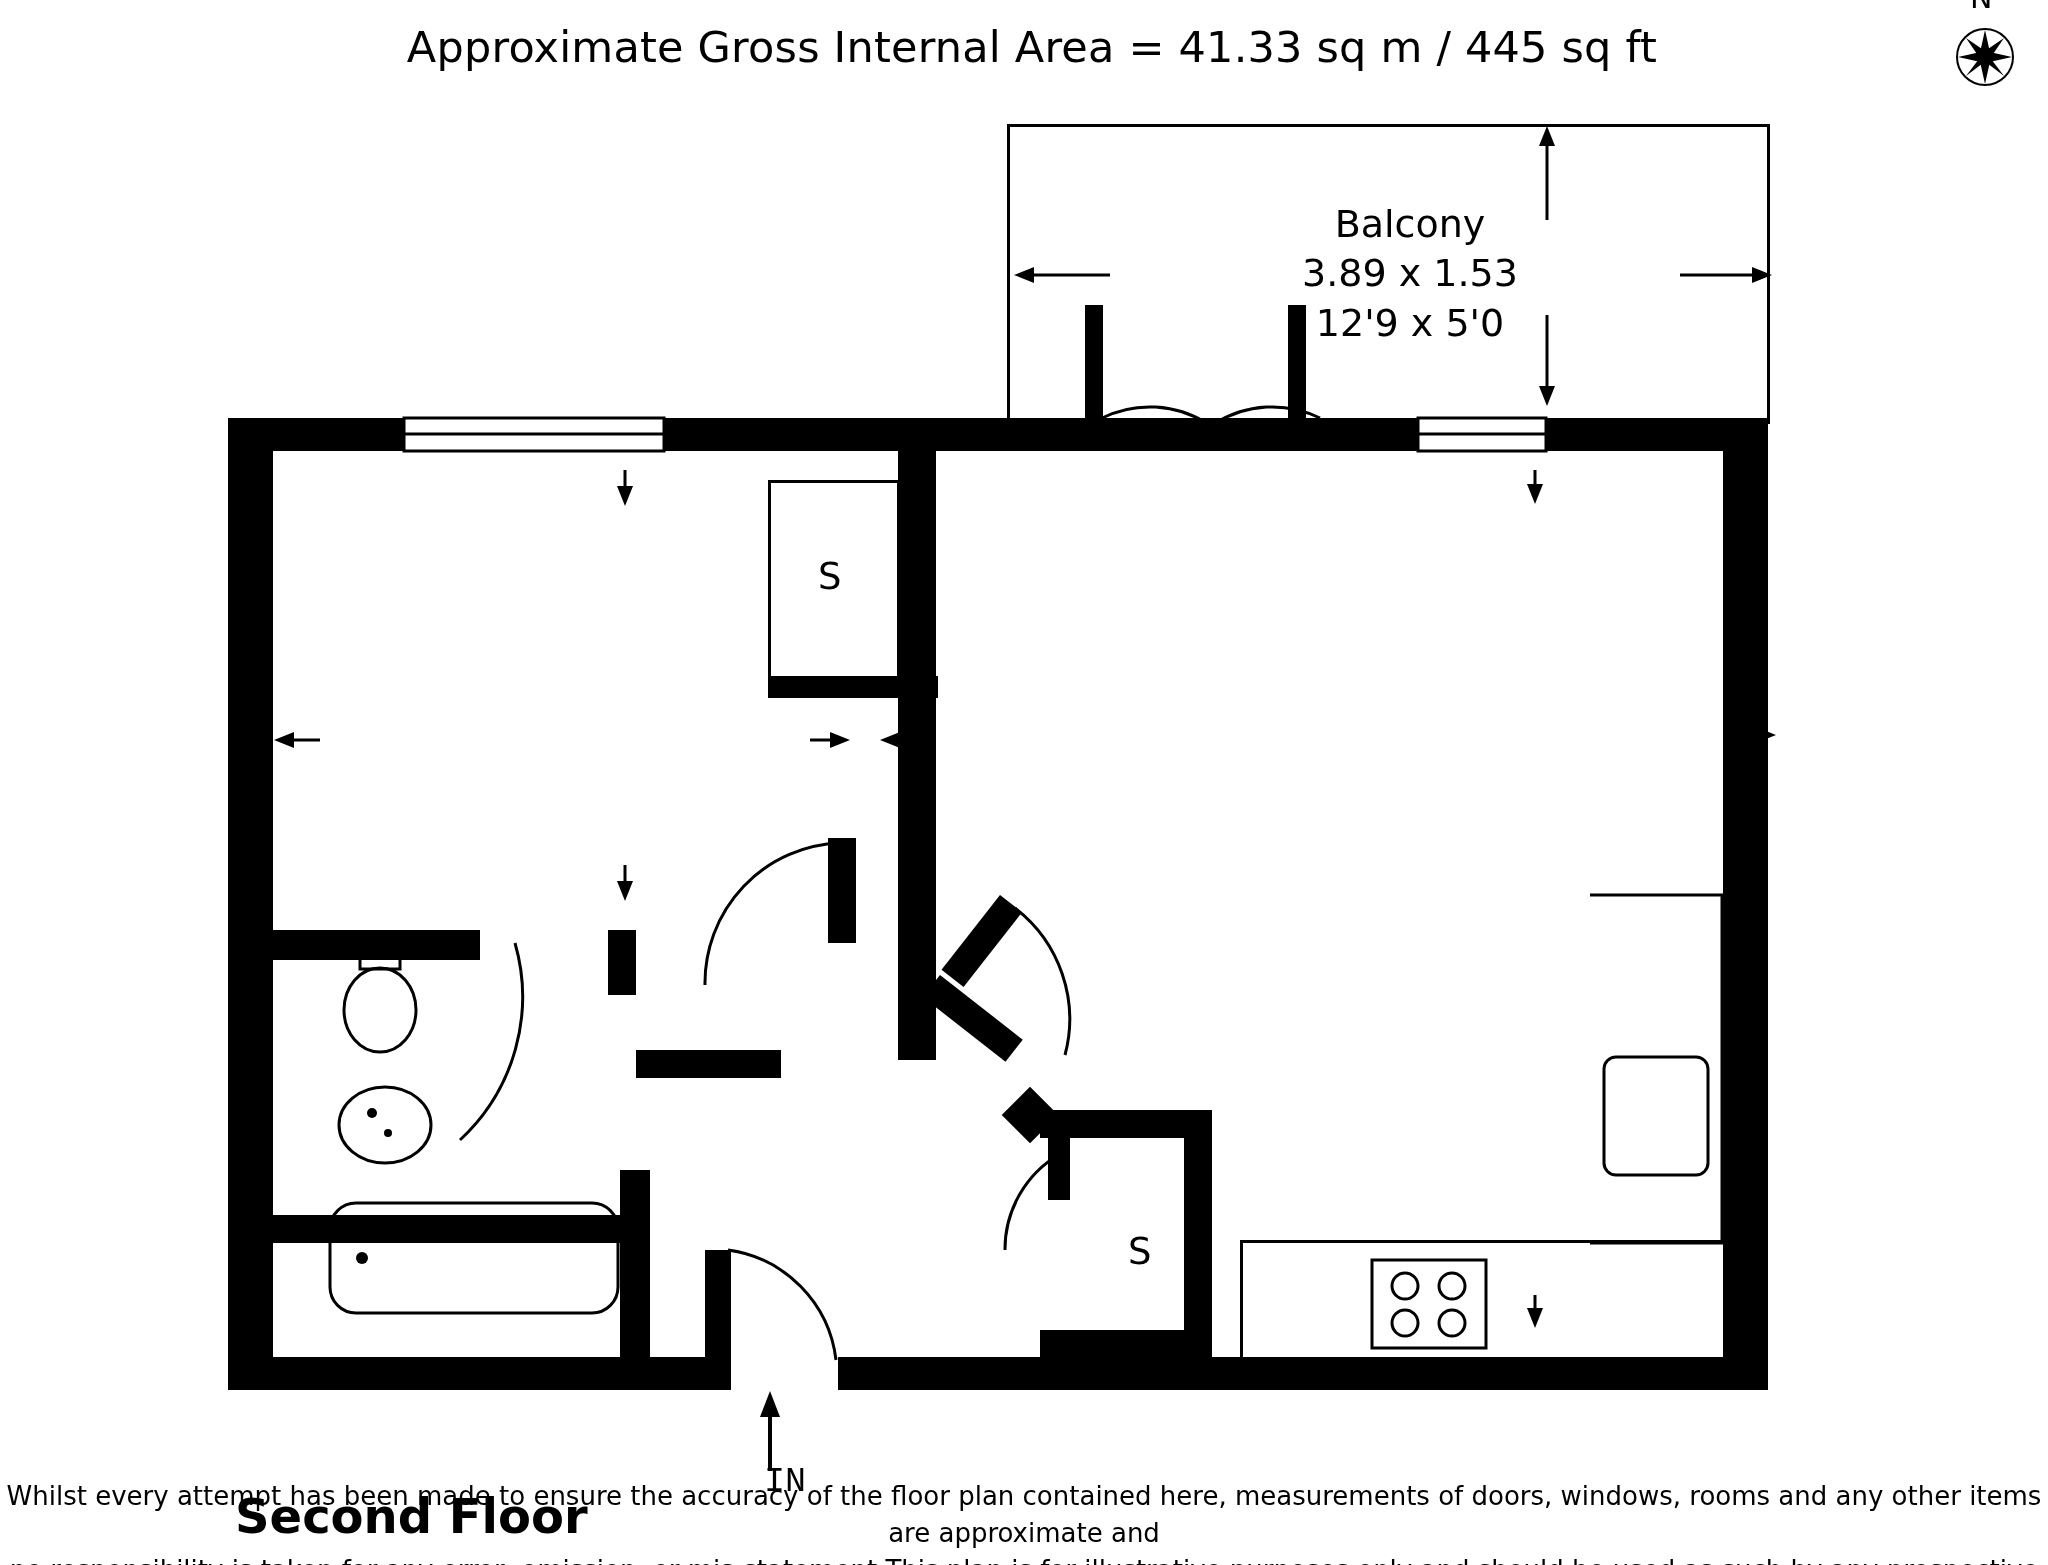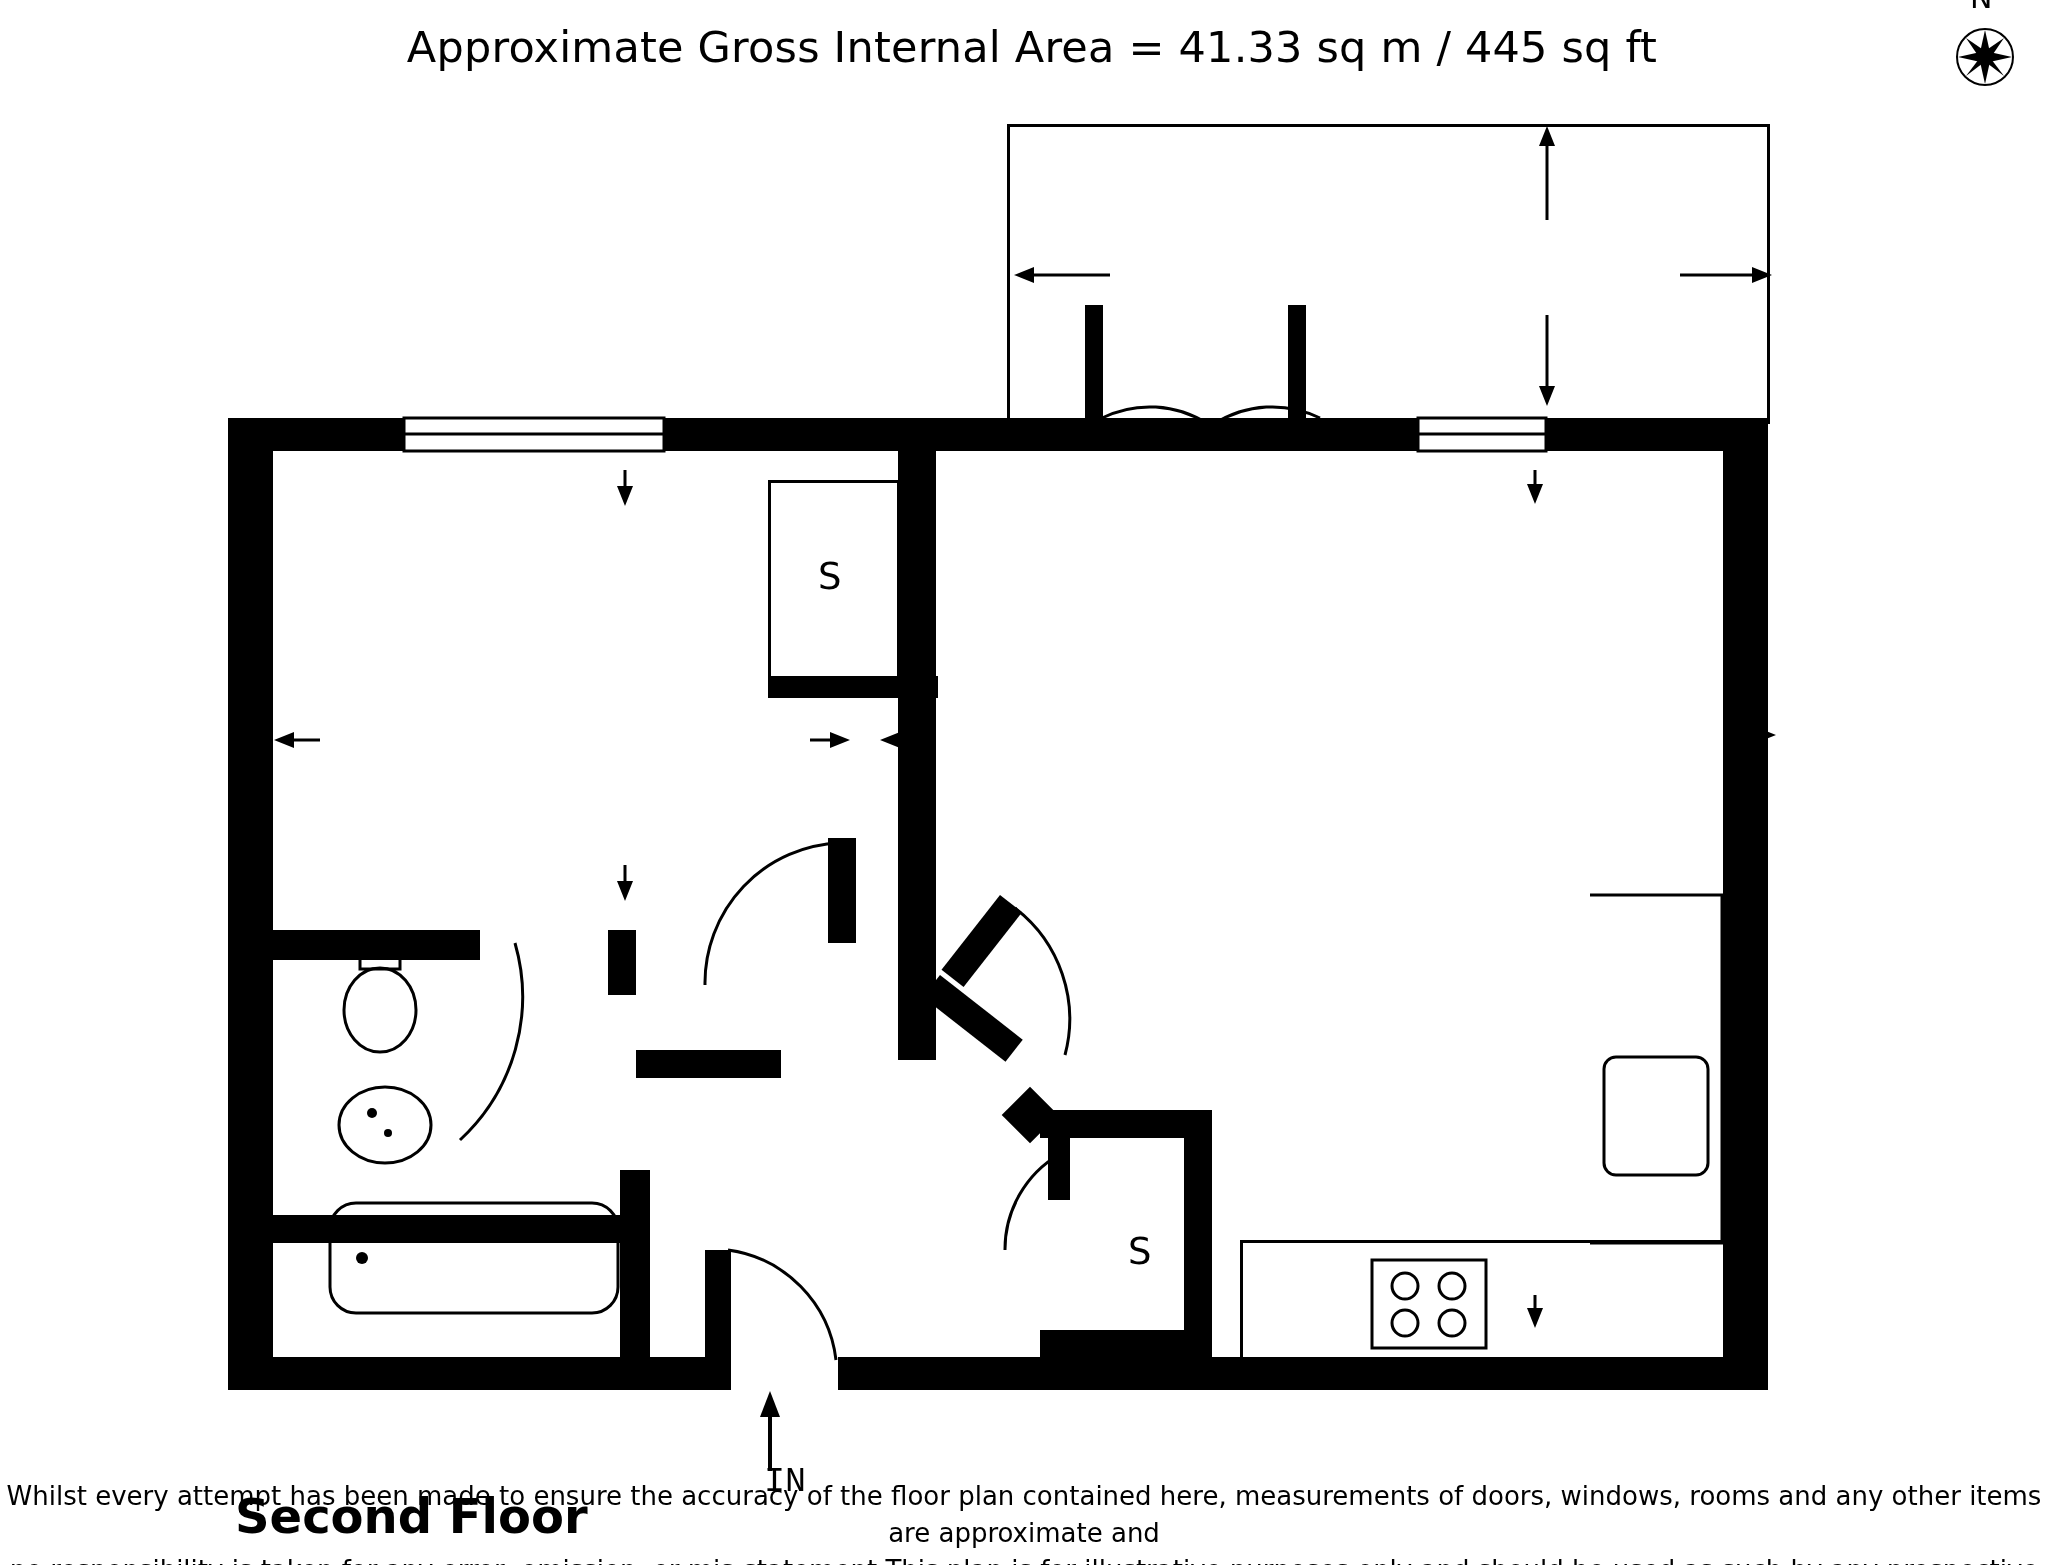--- a/index.html
+++ b/index.html
@@ -71,20 +71,25 @@
       <polygon points="74,36 61,55 36,74 55,49" fill="#000"></polygon>
       <circle cx="55" cy="55" r="28" fill="none" stroke="#000" stroke-width="2"></circle>
     </svg>
     <div class="abs" style="left:40px; top:-22px; font-size:30px;">N</div>
   </div>
 
   <div class="abs thin" style="left:1007px; top:124px; width:763px; height:300px;"></div>
 
   <div class="abs white" style="left:1012px; top:400px; width:753px; height:28px;"></div>
 
+  <div class="abs room-label" style="left:1210px; top:200px; width:400px;">
+    <div class="nm">Balcony</div>
+    <div class="dm">3.89 x 1.53</div>
+    <div class="dm">12'9 x 5'0</div>
+  </div>
 
   <svg class="abs" style="left:1000px; top:120px; width:790px; height:310px;">
 
     <line x1="547" y1="12" x2="547" y2="100" stroke="#000" stroke-width="3"></line>
     <polygon points="547,6 539,26 555,26" fill="#000"></polygon>
 
     <line x1="547" y1="195" x2="547" y2="278" stroke="#000" stroke-width="3"></line>
     <polygon points="547,286 539,266 555,266" fill="#000"></polygon>
 
     <line x1="20" y1="155" x2="110" y2="155" stroke="#000" stroke-width="3"></line>

